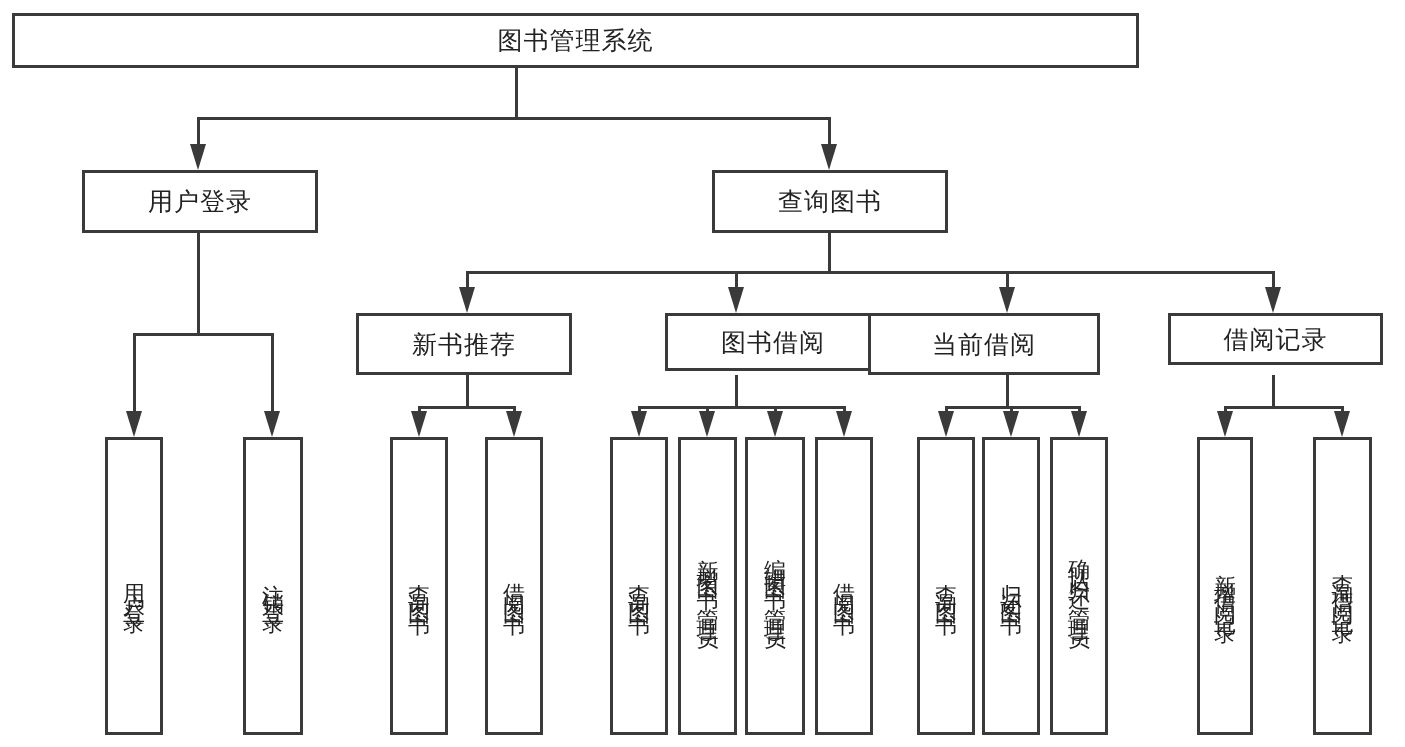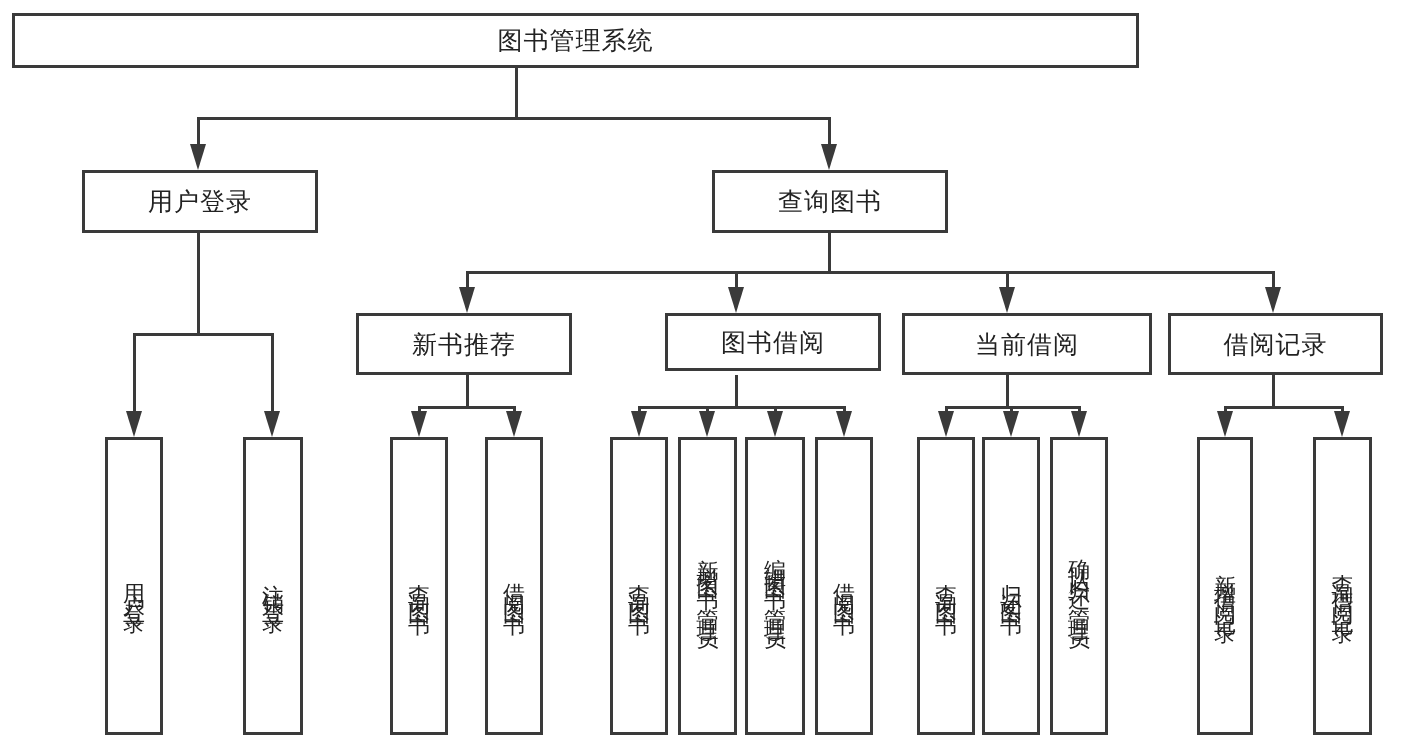--- a/index.html
+++ b/index.html
@@ -98,22 +98,22 @@
   <div class="arrow" style="left:459px;top:287px;"></div>
   <div class="vl" style="left:735px;top:271px;height:18px;"></div>
   <div class="arrow" style="left:728px;top:287px;"></div>
   <div class="vl" style="left:1006px;top:271px;height:18px;"></div>
   <div class="arrow" style="left:999px;top:287px;"></div>
   <div class="vl" style="left:1272px;top:271px;height:18px;"></div>
   <div class="arrow" style="left:1265px;top:287px;"></div>
 
   <div class="box" style="left:356px;top:313px;width:216px;height:62px;">新书推荐</div>
   <div class="box" style="left:628px;top:313px;width:216px;height:58px;margin-left:37px;">图书借阅</div>
-  <div class="box" style="left:902px;top:313px;width:250px;height:62px;">当前借阅</div>
-  <div class="box" style="left:1168px;top:313px;width:215px;height:62px;">借阅记录</div>
+  <div class="box" style="left:868px;top:313px;width:232px;height:62px;">当前借阅</div>
+  <div class="box" style="left:1168px;top:313px;width:215px;height:52px;">借阅记录</div>
 
   <div class="vl" style="left:466px;top:375px;height:33px;"></div>
   <div class="hl" style="left:418px;top:406px;width:98px;"></div>
   <div class="vl" style="left:418px;top:406px;height:7px;"></div>
   <div class="arrow" style="left:411px;top:411px;"></div>
   <div class="vl" style="left:513px;top:406px;height:7px;"></div>
   <div class="arrow" style="left:506px;top:411px;"></div>
 
   <div class="vl" style="left:735px;top:375px;height:33px;"></div>
   <div class="hl" style="left:638px;top:406px;width:208px;"></div>

